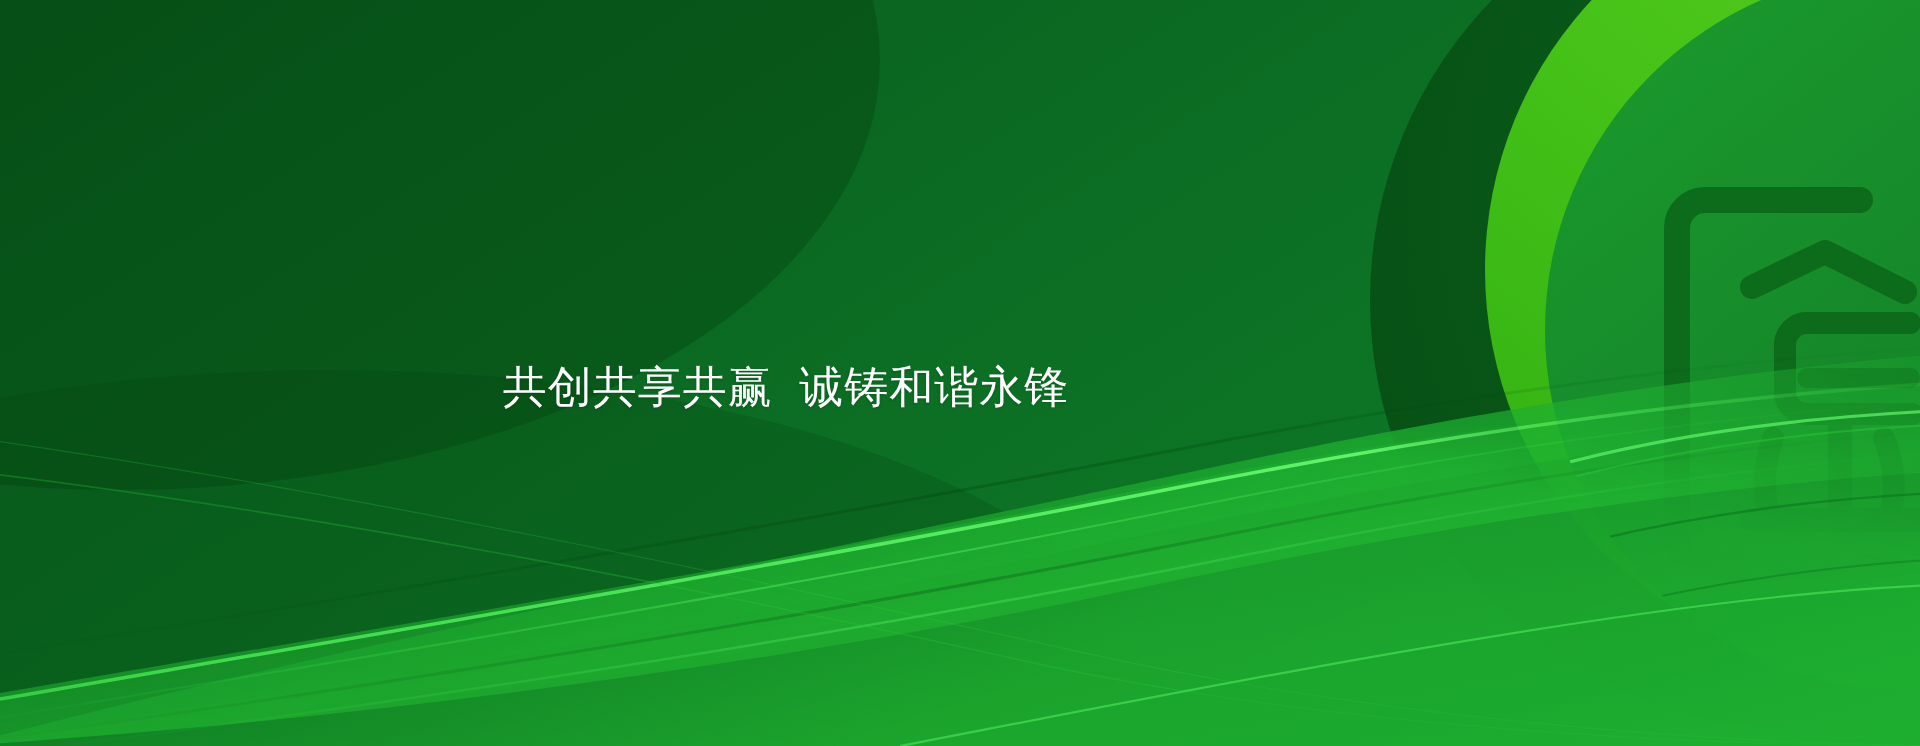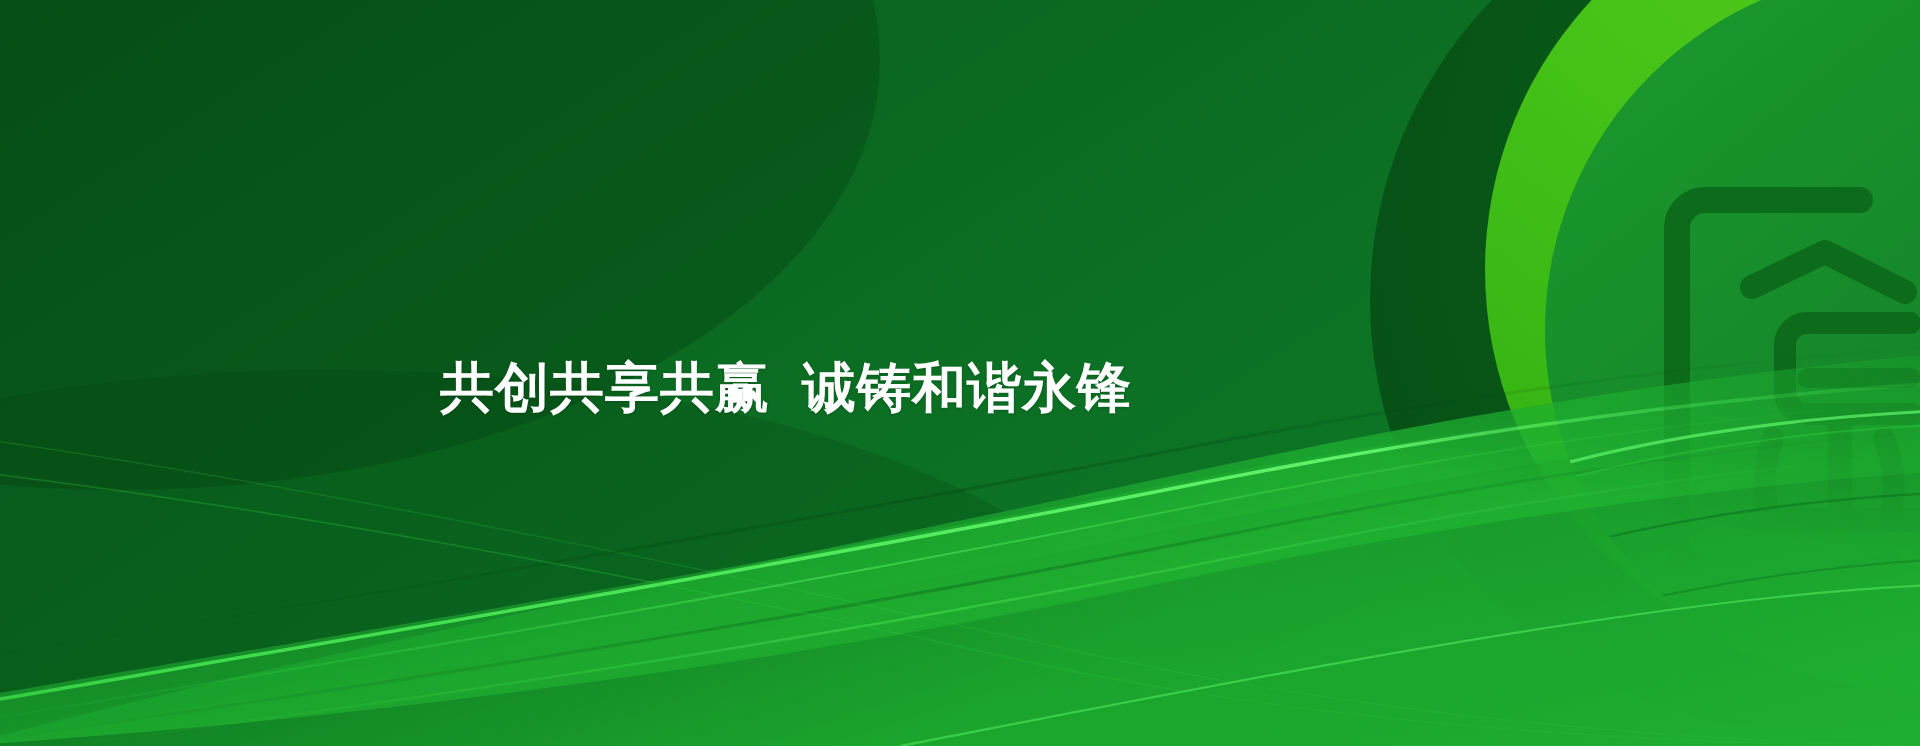--- a/index.html
+++ b/index.html
@@ -40,22 +40,22 @@
     height: 746px;
     display: flex;
     flex-direction: column;
     align-items: center;
     justify-content: center;
     z-index: 5;
     pointer-events: none;
   }
 
   .headline {
-    font-size: 54px;
-    font-weight: bold;
+    font-size: 44px;
+    font-weight: normal;
     color: #ffffff;
     letter-spacing: 1px;
     line-height: 1.05;
     white-space: pre;
     text-shadow: 0 1px 3px rgba(0,0,0,0.18);
     margin: 0;
   }
 
   .subhead {
     margin: 16px 0 0 0;

